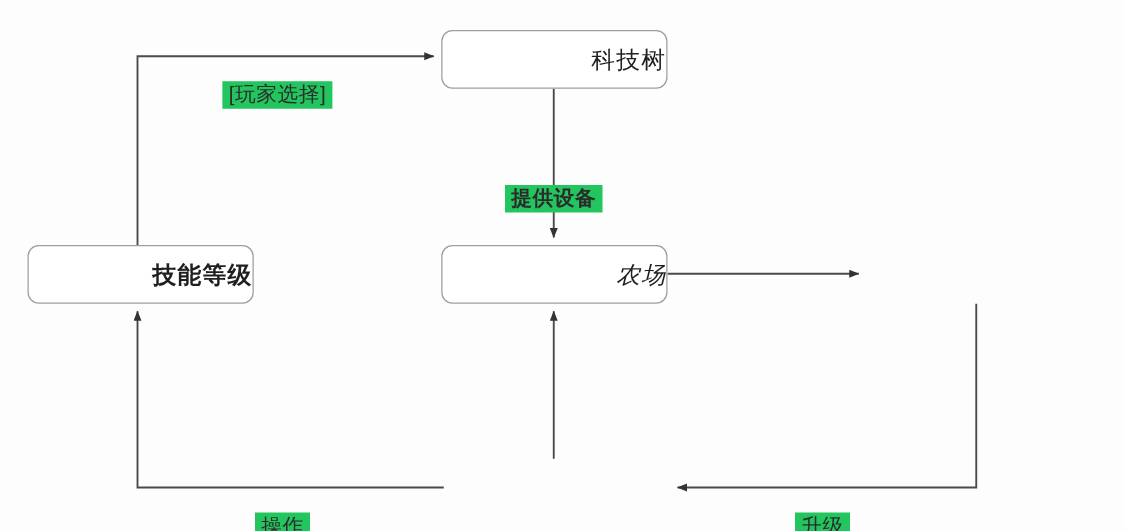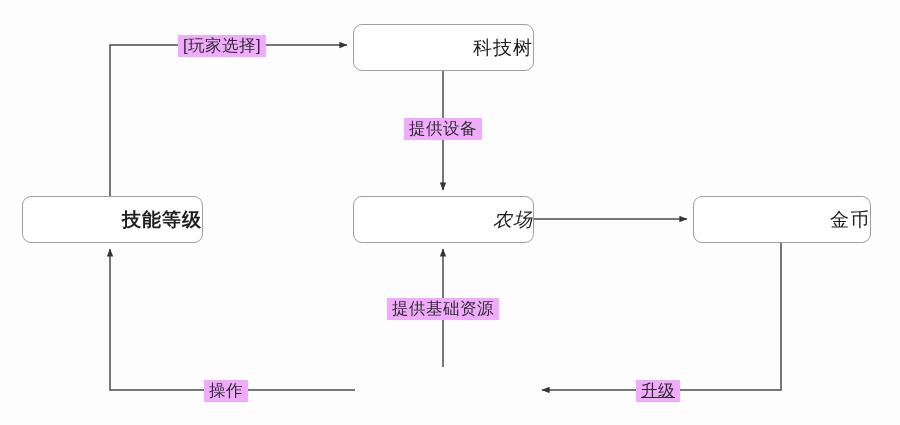--- a/index.html
+++ b/index.html
@@ -34,33 +34,34 @@
     color: #1f1f1f;
     font-size: 19px;
     letter-spacing: 1px;
     z-index: 2;
   }
   .edge-label {
     position: absolute;
     color: #2b2b2b;
     font-size: 16.5px;
     letter-spacing: 0.5px;
-    background: #f0abfc;
+    background: #22c55e;
     padding: 0 5px;
     white-space: nowrap;
     z-index: 3;
     transform: translate(-50%, -50%);
+    margin-top: 30px;
   }
   .node-tech    { left: 353px; top: 24px;  width: 181px; height: 47px; }
   .node-skill   { left: 22px;  top: 196px; width: 181px; height: 47px; font-weight: bold; }
   .node-farm    { left: 353px; top: 196px; width: 181px; height: 47px; font-style: italic; }
   .node-gold    { left: 693px; top: 196px; width: 178px; height: 47px; }
   .node-gather  { left: 355px; top: 367px; width: 181px; height: 46px; }
   .lbl-choice   { left: 222px; top: 46px; }
-  .lbl-equip    { left: 443px; top: 129px; }
+  .lbl-equip    { left: 443px; top: 129px; font-weight: bold; }
   .lbl-base     { left: 443px; top: 309px; }
   .lbl-operate  { left: 226px; top: 391px; }
   .lbl-upgrade  { left: 658px; top: 391px; text-decoration: underline; }
 </style>
 </head>
 <body>
 
 <div id="canvas">
 
   <svg id="edges" viewBox="0 0 900 425" xmlns="http://www.w3.org/2000/svg">
@@ -87,23 +88,19 @@
 
   <div class="node node-tech">
     <span>科技树</span>
   </div>
   <div class="node node-skill">
     <span>技能等级</span>
   </div>
   <div class="node node-farm">
     <span>农场</span>
   </div>
-  <div class="node node-gold">
-    <span>金币</span>
-  </div>
 
   <div class="edge-label lbl-choice">[玩家选择]</div>
   <div class="edge-label lbl-equip">提供设备</div>
-  <div class="edge-label lbl-base">提供基础资源</div>
   <div class="edge-label lbl-operate">操作</div>
   <div class="edge-label lbl-upgrade">升级</div>
 
 </div>
 
 </body></html>

